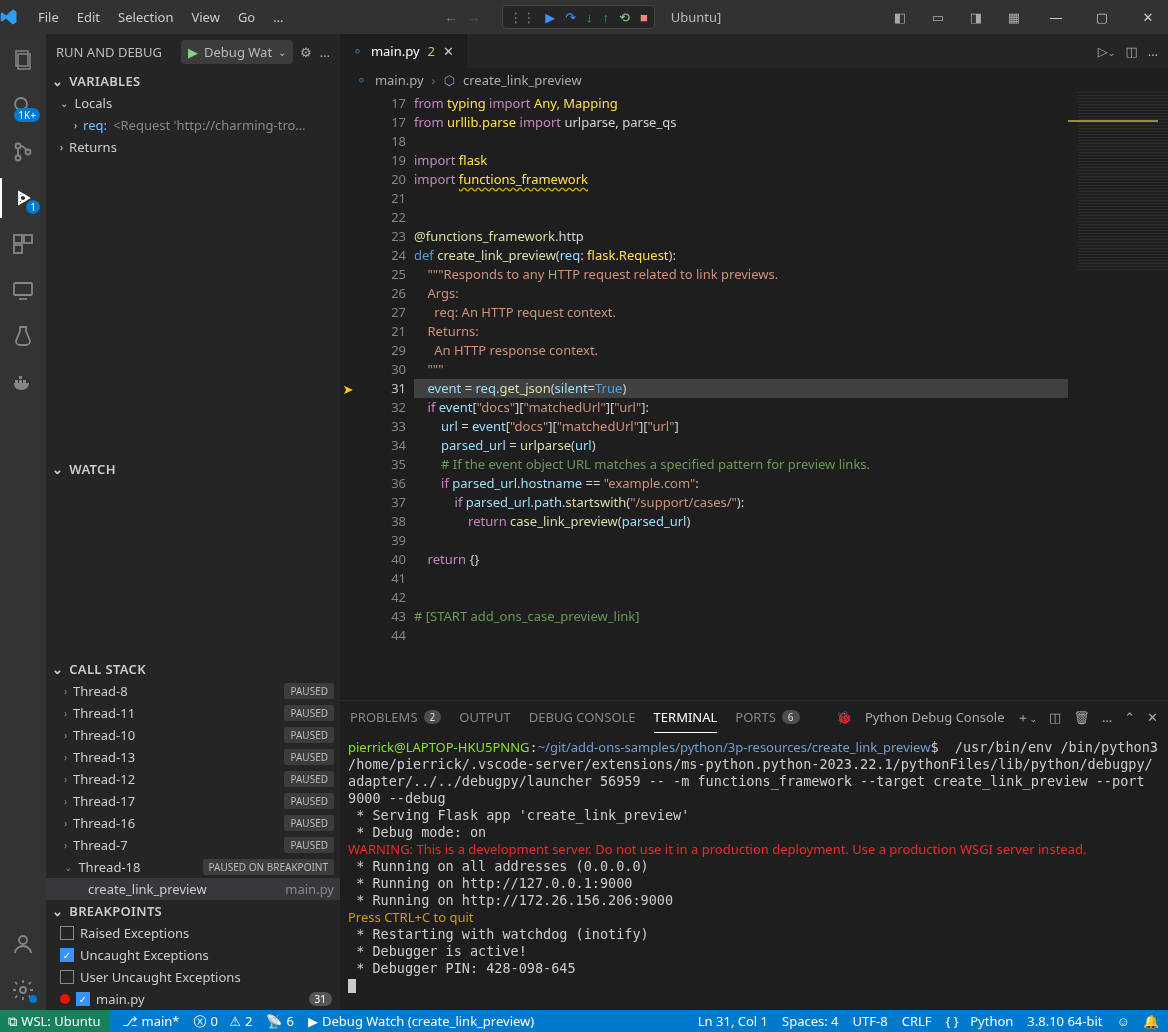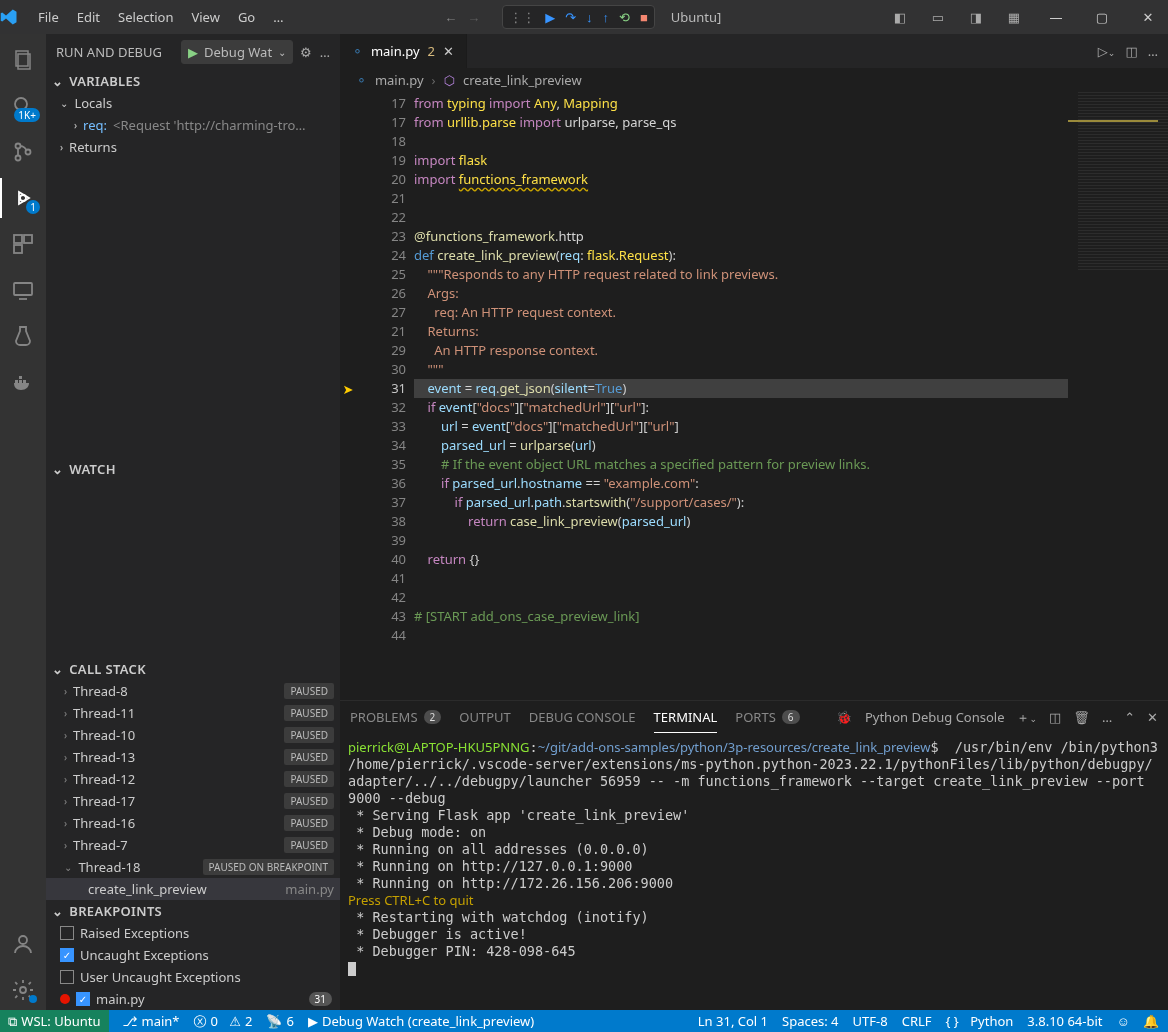--- a/index.html
+++ b/index.html
@@ -480,20 +480,21 @@
           <span>◫</span>
           <span>🗑</span>
           <span>…</span>
           <span>⌃</span>
           <span>✕</span>
         </div>
       </div>
       <div class="term" id="term"><span class="tg">pierrick@LAPTOP-HKU5PNNG</span>:<span class="tb">~/git/add-ons-samples/python/3p-resources/create_link_preview</span>$  /usr/bin/env /bin/python3 /home/pierrick/.vscode-server/extensions/ms-python.python-2023.22.1/pythonFiles/lib/python/debugpy/adapter/../../debugpy/launcher 56959 -- -m functions_framework --target create_link_preview --port 9000 --debug
  * Serving Flask app 'create_link_preview'
  * Debug mode: on
+<span class="tr">WARNING: This is a development server. Do not use it in a production deployment. Use a production WSGI server instead.</span>
  * Running on all addresses (0.0.0.0)
  * Running on http://127.0.0.1:9000
  * Running on http://172.26.156.206:9000
 <span class="ty2">Press CTRL+C to quit</span>
  * Restarting with watchdog (inotify)
  * Debugger is active!
  * Debugger PIN: 428-098-645
 <span class="cursor-block"></span></div>
     </div>
   </div>

